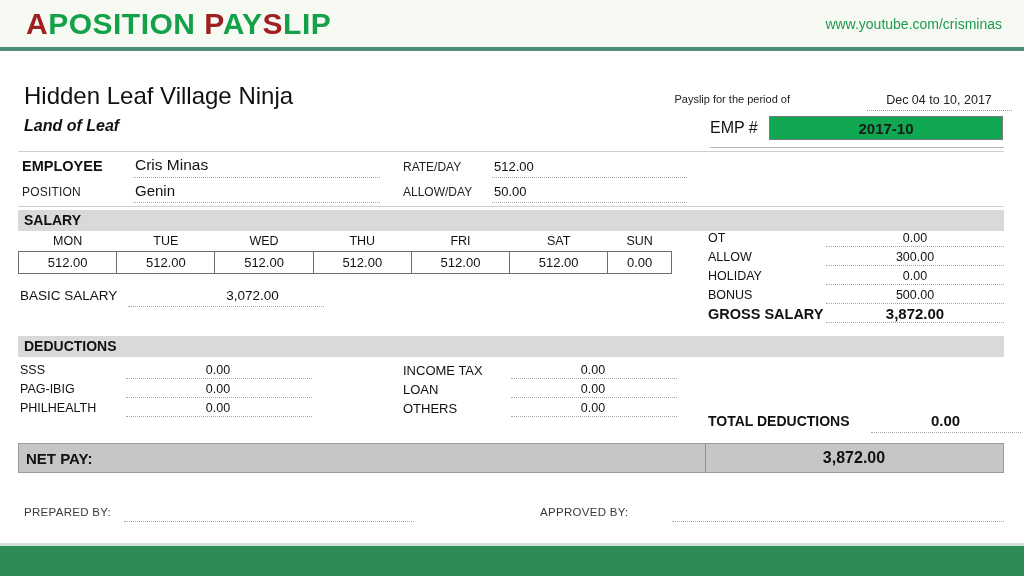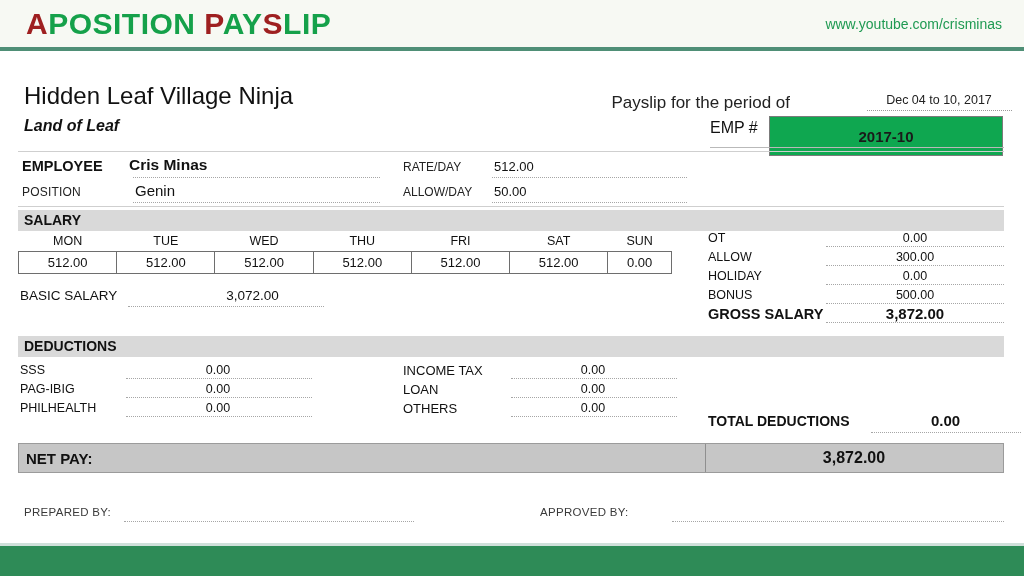--- a/index.html
+++ b/index.html
@@ -88,21 +88,21 @@
     position: absolute;
     left: 24px; top: 66px;
     font-size: 16px;
     font-style: italic;
     font-weight: bold;
     color: #111;
   }
   .period-label {
     position: absolute;
     right: 245px; top: 42px;
-    font-size: 17px;
+    font-size: 11px;
     color: #222;
     white-space: nowrap;
   }
   .period-value {
     position: absolute;
     left: 869px; top: 42px;
     width: 140px;
     text-align: center;
     font-size: 12.5px;
     color: #222;
@@ -117,21 +117,21 @@
   .emp-label {
     position: absolute;
     left: 710px; top: 68px;
     font-size: 16px;
     color: #111;
   }
   .emp-box {
     position: absolute;
     left: 769px; top: 65px;
     width: 234px;
-    height: 40px;
+    height: 24px;
     background: #0fa750;
     border: 1px solid #7b7b7b;
     box-sizing: border-box;
     display: flex;
     align-items: center;
     justify-content: center;
     font-size: 15px;
     font-weight: bold;
     color: #1a1a1a;
   }
@@ -153,22 +153,22 @@
   .emp-row { position: relative; height: 25px; }
   .lbl-strong {
     position: absolute; left: 4px; top: 2px;
     font-size: 14.5px; font-weight: bold; color: #111;
   }
   .lbl-small {
     position: absolute; left: 4px; top: 4px;
     font-size: 12px; color: #222; letter-spacing: 0.2px;
   }
   .val-strong {
-    position: absolute; left: 111px; top: 0px;
-    font-size: 15.5px; font-weight: bold; color: #111;
+    position: absolute; left: 117px; top: 0px;
+    font-size: 15.5px; font-weight: normal; color: #111;
   }
   .val-norm {
     position: absolute; left: 117px; top: 1px;
     font-size: 15px; color: #111;
   }
   .dots-a {
     position: absolute; left: 115px; top: 21px; width: 247px;
     border-bottom: 1px dotted #a6a6a6;
   }
   .rate-lbl {

